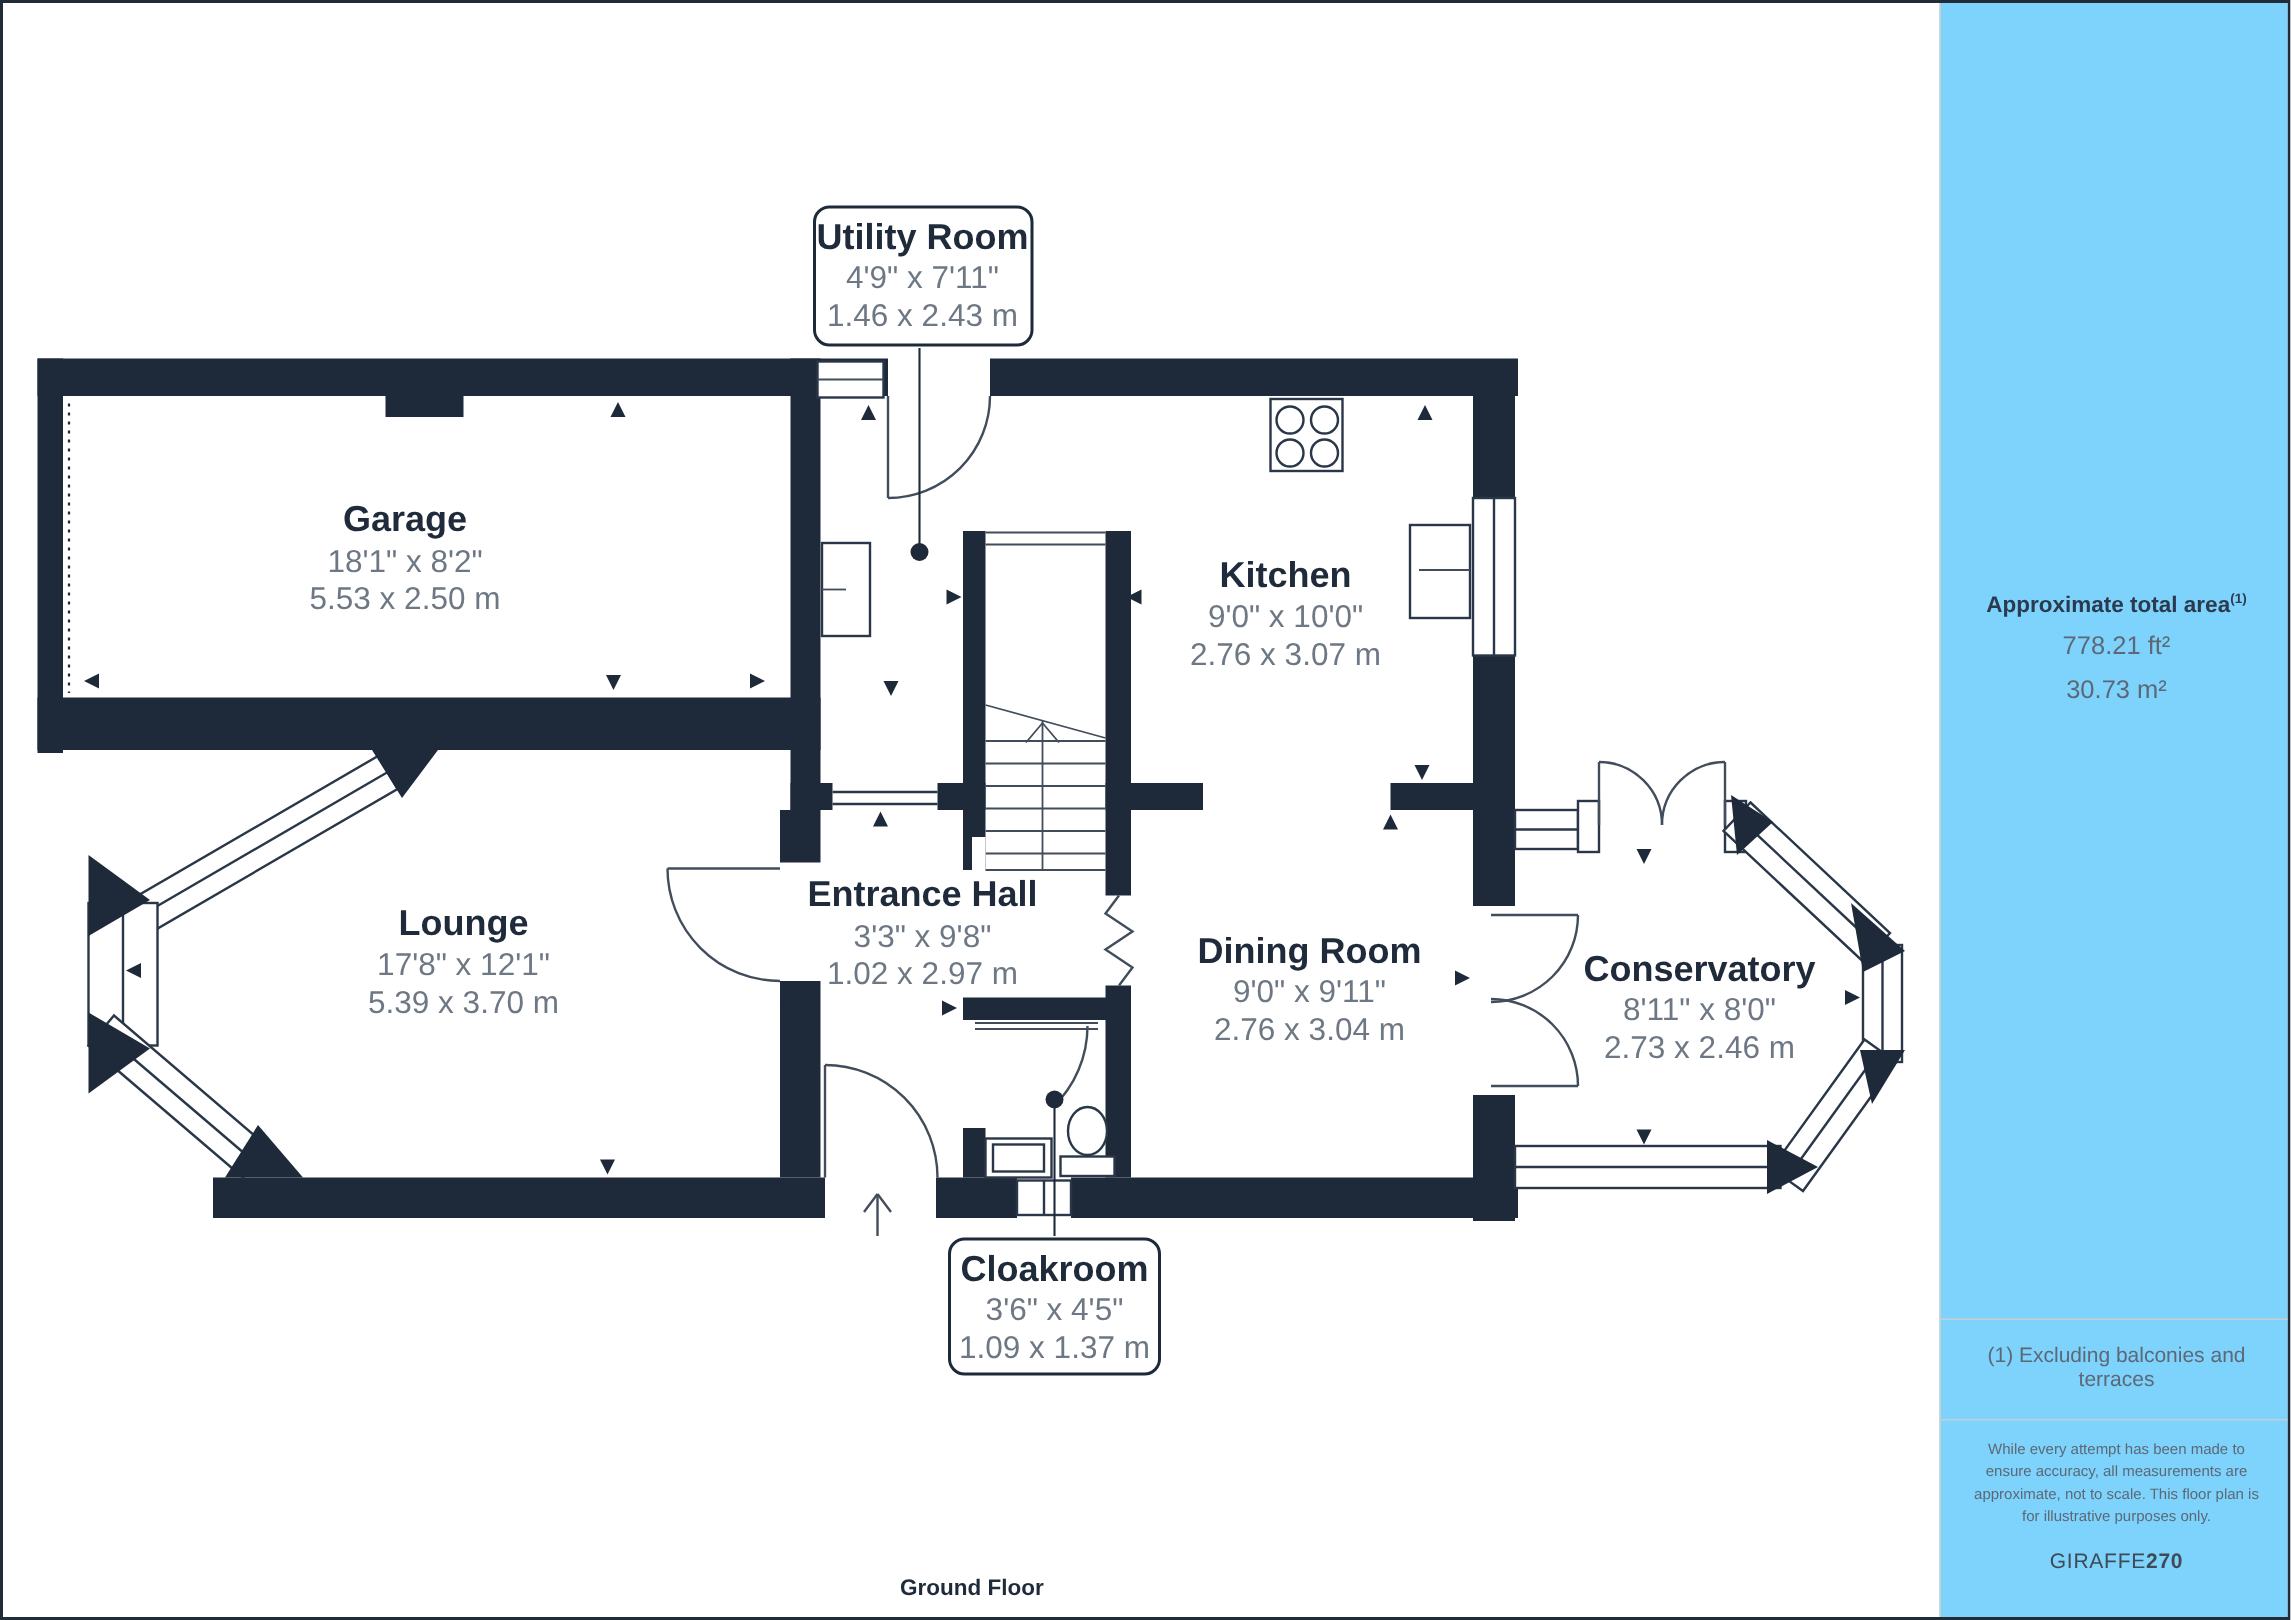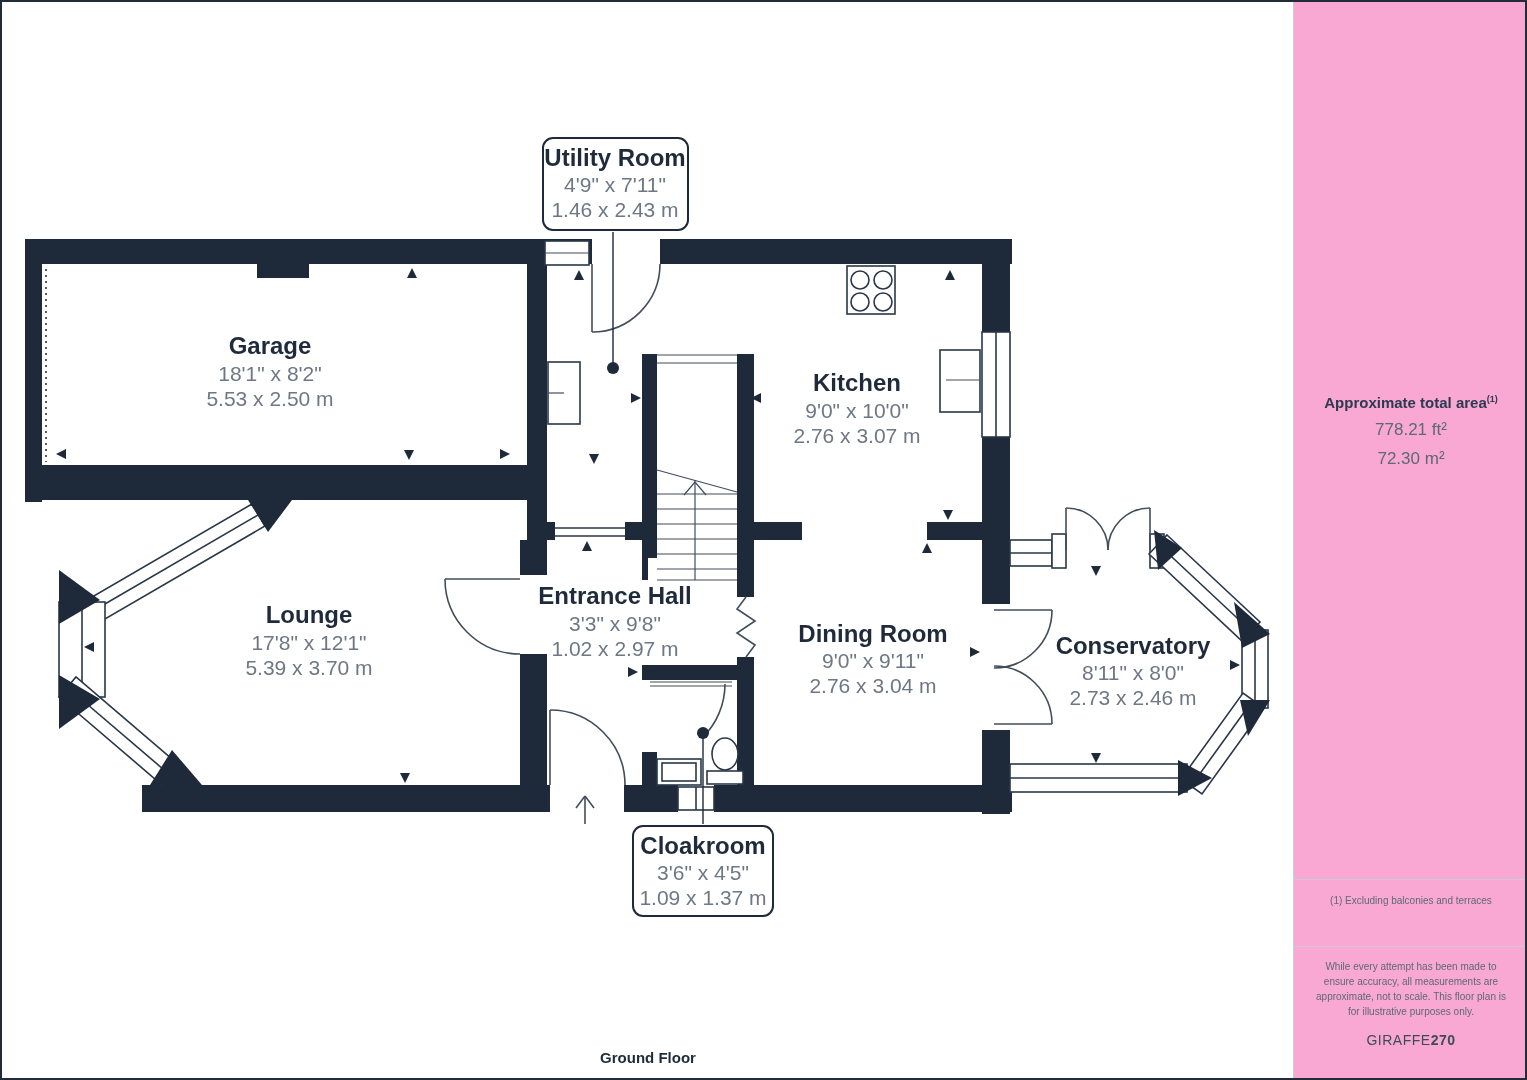--- a/index.html
+++ b/index.html
@@ -16,29 +16,29 @@
   .thin{stroke:#424d5b;stroke-width:1.2;fill:none;}
   .fixture{fill:#ffffff;stroke:#2a3748;stroke-width:1.6;}
   .tick{fill:#1e2a39;}
   .leader{stroke:#1e2a39;stroke-width:1.4;fill:none;}
   .lbl-box{fill:#ffffff;stroke:#1e2a39;stroke-width:2;}
   .room-title{font-size:24px;font-weight:bold;fill:#1f2b3b;text-anchor:middle;}
   .room-dim{font-size:21px;fill:#6e7884;text-anchor:middle;}
   .floor-label{font-size:15px;font-weight:bold;fill:#1f2b3b;text-anchor:middle;}
   #sidebar{
     position:absolute;left:1291px;top:0;width:234px;height:100%;
-    border-left:1px solid #c9cdd3;background:#f9a8d4;
+    border-left:1px solid #c9cdd3;background:#7dd3fc;
   }
   .sb-area{position:absolute;top:392px;left:0;width:100%;text-align:center;}
   .sb-area-title{font-size:15px;font-weight:bold;color:#2c3a4f;}
   .sb-area-title sup{font-size:9px;}
   .sb-area-val{font-size:17px;color:#5d6876;margin-top:9px;}
   .sb-divider{position:absolute;left:0;width:100%;border-top:1px solid #c9cdd3;}
   .sb-footnote{position:absolute;top:893px;left:12px;right:12px;text-align:center;
-    font-size:10px;color:#5d6876;}
+    font-size:14px;color:#5d6876;}
   .sb-disclaimer{position:absolute;top:957px;left:22px;right:22px;text-align:center;
     font-size:10px;line-height:1.5;color:#5d6876;}
   .sb-brand{position:absolute;top:1030px;left:0;width:100%;text-align:center;
     font-size:14px;color:#3f4a57;letter-spacing:0.5px;}
   .sb-brand b{font-weight:bold;}
 </style>
 </head>
 <body>
 
 <div id="screen">
@@ -314,21 +314,21 @@
       </g>
     </g>
 
     <text class="floor-label" x="646" y="1061">Ground Floor</text>
   </svg>
 
   <div id="sidebar">
     <div class="sb-area">
       <div class="sb-area-title"><span>Approximate total area</span><sup>(1)</sup></div>
       <div class="sb-area-val">778.21 ft²</div>
-      <div class="sb-area-val">72.30 m²</div>
+      <div class="sb-area-val">30.73 m²</div>
     </div>
 
     <div class="sb-divider" style="top:877px;"></div>
     <div class="sb-footnote">(1) Excluding balconies and terraces</div>
 
     <div class="sb-divider" style="top:944px;"></div>
     <div class="sb-disclaimer">While every attempt has been made to ensure accuracy, all measurements are approximate, not to scale. This floor plan is for illustrative purposes only.</div>
 
     <div class="sb-brand"><span>GIRAFFE</span><b>270</b></div>
   </div>

